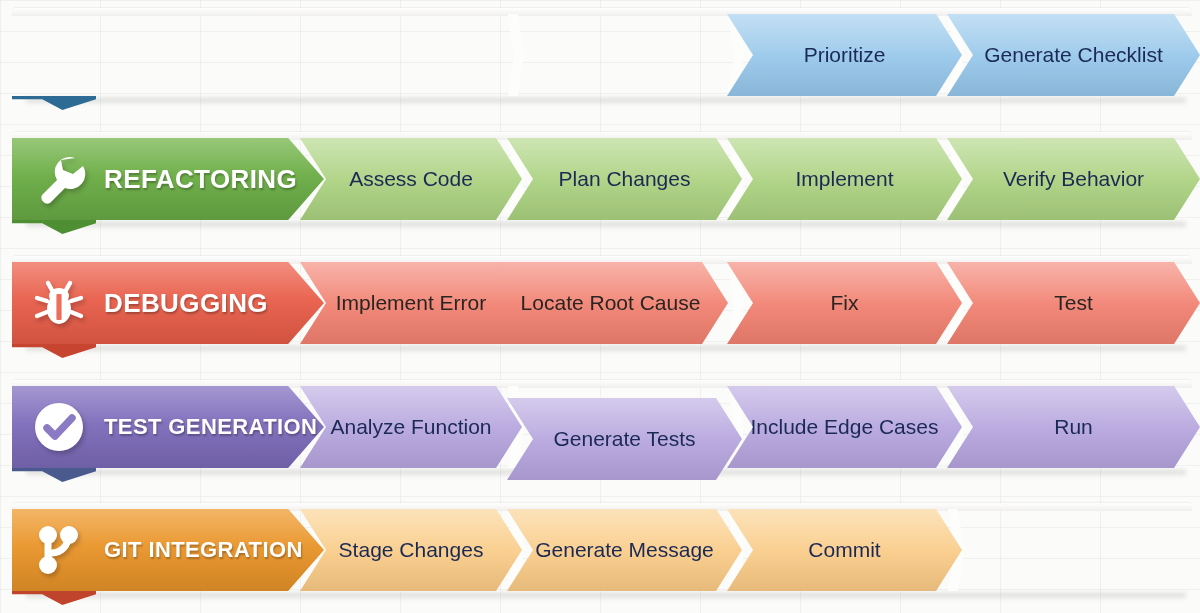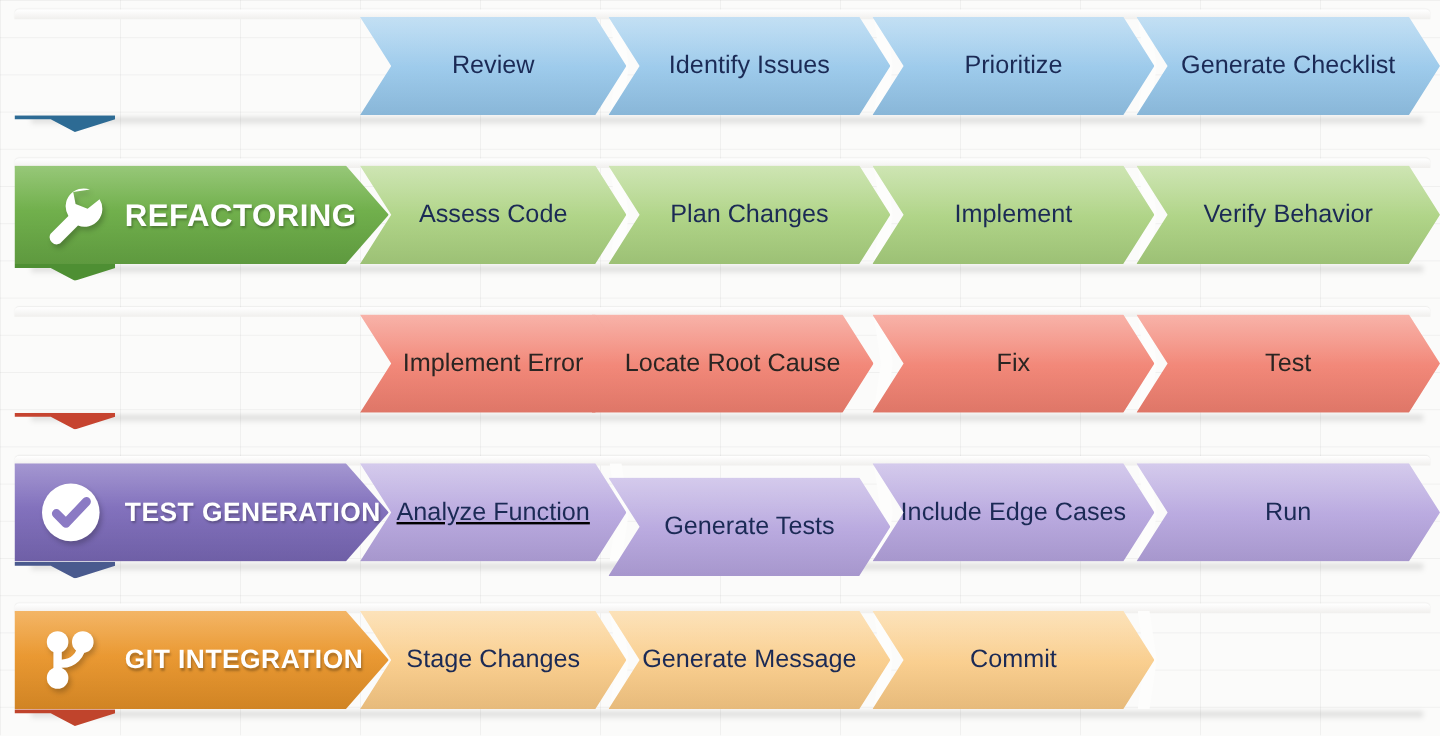--- a/index.html
+++ b/index.html
@@ -122,28 +122,20 @@
 </style>
 </head>
 <body>
 
 <div id="bg-grid"></div>
 <div id="rows">
     <div class="row row-0">
       <div class="band-top"></div>
       <div class="band-shadow"></div>
       <div class="steps">
-        <div class="step" style="left: 0px; width: 222px; background: linear-gradient(rgb(169, 210, 239), rgb(147, 196, 232)); z-index: 10;">
-          <div class="step-sheen"></div>
-          <div class="step-label" style="color: rgb(27, 42, 85);">Review</div>
-        </div>
-        <div class="step" style="left: 207px; width: 235px; background: linear-gradient(rgb(169, 210, 239), rgb(147, 196, 232)); z-index: 9;">
-          <div class="step-sheen"></div>
-          <div class="step-label" style="color: rgb(27, 42, 85);">Identify Issues</div>
-        </div>
         <div class="notch" style="left: 208px;"></div>
         <div class="step" style="left: 427px; width: 235px; background: linear-gradient(rgb(169, 210, 239), rgb(147, 196, 232)); z-index: 8;">
           <div class="step-sheen"></div>
           <div class="step-label" style="color: rgb(27, 42, 85);">Prioritize</div>
         </div>
         <div class="notch" style="left: 428px;"></div>
         <div class="step last" style="left: 647px; width: 253px; background: linear-gradient(rgb(169, 210, 239), rgb(147, 196, 232)); z-index: 7;">
           <div class="step-sheen"></div>
           <div class="step-label" style="color: rgb(27, 42, 85);">Generate Checklist</div>
         </div>
@@ -204,26 +196,45 @@
           <div class="step-label dark" style="color: rgb(42, 37, 34);">Fix</div>
         </div>
         <div class="notch" style="left: 428px;"></div>
         <div class="step last" style="left: 647px; width: 253px; background: linear-gradient(rgb(245, 146, 132), rgb(239, 127, 111)); z-index: 7;">
           <div class="step-sheen"></div>
           <div class="step-label dark" style="color: rgb(42, 37, 34);">Test</div>
         </div>
         <div class="notch" style="left: 648px;"></div>
       </div>
       <div class="fold" style="background: rgb(198, 68, 48);"></div>
+      <div class="banner" style="background: linear-gradient(rgb(239, 110, 91), rgb(226, 90, 70));">
+        <div class="banner-sheen"></div>
+        <div class="banner-icon">
+          <svg width="58" height="58" viewBox="0 0 58 58">
+            <g stroke="#fff" stroke-width="4.4" stroke-linecap="round">
+              <line x1="18" y1="9" x2="23" y2="18"></line>
+              <line x1="40" y1="9" x2="35" y2="18"></line>
+              <line x1="7" y1="24" x2="17" y2="27"></line>
+              <line x1="51" y1="24" x2="41" y2="27"></line>
+              <line x1="7" y1="42" x2="17" y2="38"></line>
+              <line x1="51" y1="42" x2="41" y2="38"></line>
+            </g>
+            <ellipse cx="29" cy="22" rx="10" ry="8" fill="#fff"></ellipse>
+            <ellipse cx="29" cy="35" rx="12" ry="15" fill="#fff"></ellipse>
+            <rect x="26.4" y="20" width="5.2" height="26" rx="1" fill="#ef6e5b"></rect>
+          </svg>
+        </div>
+        <div class="banner-title">DEBUGGING</div>
+      </div>
     </div>
     <div class="row row-3">
       <div class="band-top"></div>
       <div class="band-shadow"></div>
       <div class="steps">
-        <div class="step" style="left: 0px; width: 222px; background: linear-gradient(rgb(194, 180, 228), rgb(179, 162, 220)); z-index: 10; text-decoration: underline;">
+        <div class="step" style="left: 0px; width: 222px; background: linear-gradient(rgb(194, 180, 228), rgb(179, 162, 220)); z-index: 10;">
           <div class="step-sheen"></div>
           <div class="step-label" style="color: rgb(27, 42, 85);">Analyze Function</div>
         </div>
         <div class="step" style="left: 207px; width: 235px; background: linear-gradient(rgb(194, 180, 228), rgb(179, 162, 220)); z-index: 9; margin-top: 12px;">
           <div class="step-sheen"></div>
           <div class="step-label" style="color: rgb(27, 42, 85);">Generate Tests</div>
         </div>
         <div class="notch" style="left: 208px;"></div>
         <div class="step" style="left: 427px; width: 235px; background: linear-gradient(rgb(194, 180, 228), rgb(179, 162, 220)); z-index: 8;">
           <div class="step-sheen"></div>

